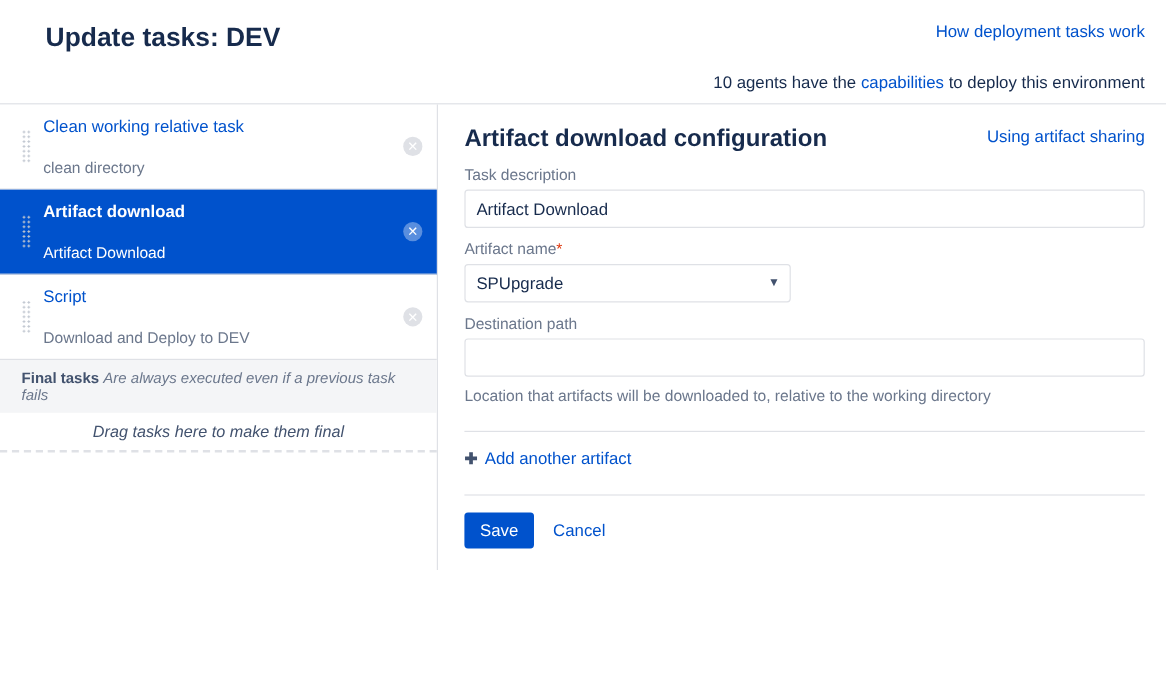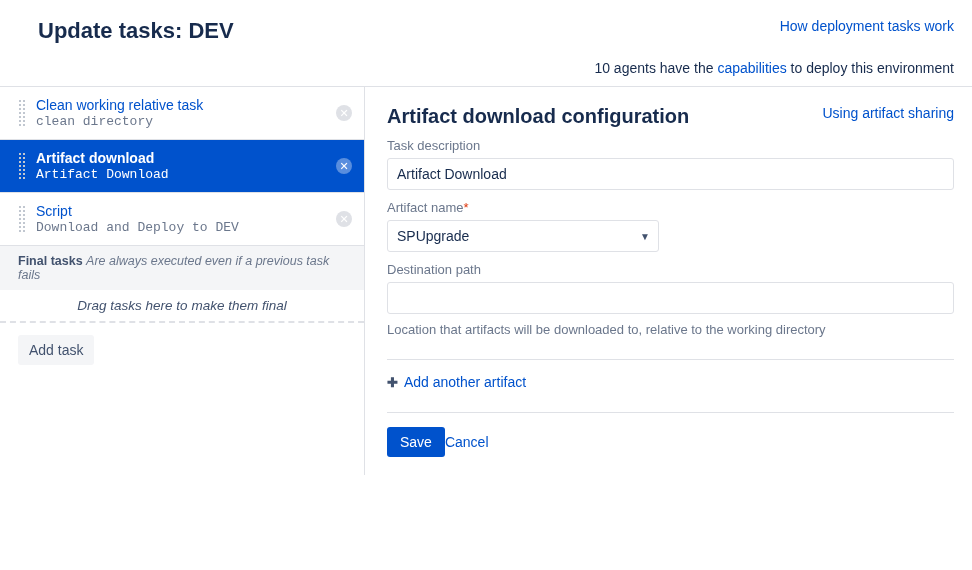--- a/index.html
+++ b/index.html
@@ -14,21 +14,21 @@
     .agent-line a { color: #0052CC; text-decoration: none; }
     .divider { border-top: 1px solid #DFE1E6; }
     .columns { display: flex; }
     .left-col { width: 365px; border-right: 1px solid #DFE1E6; }
     .right-col { flex: 1; padding: 18px 18px 18px 22px; }
     .task-item { display: flex; align-items: center; padding: 10px 12px 10px 18px; border-bottom: 1px solid #DFE1E6; cursor: pointer; position: relative; }
     .task-item:first-child { border-top: none; }
     .drag-handle { width: 8px; height: 28px; margin-right: 10px; background-image: radial-gradient(#C1C7D0 1px, transparent 1px); background-size: 4px 4px; flex-shrink: 0; }
     .task-content { flex: 1; }
     .task-title { color: #0052CC; font-size: 14px; font-weight: 400; }
-    .task-desc { color: #6B778C; font-size: 13px; margin-top: 1px; font-family: Liberation Mono, monospace; }
+    .task-desc { color: #6B778C; font-size: 13px; margin-top: 19px; }
     .task-item.selected { background: #0052CC; }
     .task-item.selected .task-title { color: #fff; font-weight: 600; }
     .task-item.selected .task-desc { color: #fff; }
     .delete-btn { width: 16px; height: 16px; border-radius: 50%; background: #DFE1E6; color: #fff; display: flex; align-items: center; justify-content: center; font-size: 11px; cursor: pointer; flex-shrink: 0; }
     .task-item.selected .delete-btn { background: rgba(255,255,255,0.35); }
     .final-bar { background: #F4F5F7; padding: 8px 18px; font-size: 12.5px; color: #42526E; }
     .final-bar b { font-weight: 600; font-style: normal; }
     .final-bar-text { font-style: italic; color: #6B778C; }
     .drag-zone { text-align: center; padding: 8px; color: #42526E; font-style: italic; font-size: 13.5px; border-bottom: 2px dashed #DFE1E6; }
     .add-row { padding: 12px 18px; }
@@ -43,21 +43,21 @@
     .checkbox-row { display: flex; align-items: center; gap: 8px; margin-top: 12px; }
     .checkbox-row input { width: 14px; height: 14px; }
     .checkbox-row label { color: #172B4D; font-size: 14px; }
     .select-wrap { position: relative; width: 272px; }
     .select { width: 100%; padding: 7px 28px 7px 9px; border: 1px solid #DFE1E6; border-radius: 3px; font-size: 14px; color: #172B4D; background: #fff; appearance: none; cursor: pointer; }
     .select-caret { position: absolute; right: 9px; top: 50%; transform: translateY(-50%); pointer-events: none; color: #42526E; font-size: 10px; }
     .hint { color: #6B778C; font-size: 13px; margin-top: 8px; }
     .sep { border-top: 1px solid #DFE1E6; margin: 22px 0 14px 0; }
     .add-artifact { display: flex; align-items: center; gap: 6px; color: #0052CC; font-size: 14px; cursor: pointer; }
     .add-artifact .plus { color: #42526E; font-weight: bold; font-size: 13px; }
-    .actions { display: flex; align-items: center; gap: 0; margin-top: 10px; }
+    .actions { display: flex; align-items: center; gap: 16px; margin-top: 10px; }
     .save-btn { background: #0052CC; color: #fff; border: none; padding: 7px 13px; border-radius: 3px; font-size: 14px; font-weight: 500; cursor: pointer; }
     .cancel-link { color: #0052CC; font-size: 14px; cursor: pointer; text-decoration: none; }
   </style>
 </head>
 <body>
 
 <div class="container">
   <div class="header">
     <div class="header-top">
       <h1 class="page-title">Update tasks: DEV</h1>
@@ -100,23 +100,20 @@
         </div>
         <div class="delete-btn">✕</div>
       </div>
 
       <div class="final-bar">
         <b>Final tasks</b>
         <span class="final-bar-text"> </span><span class="final-bar-text">Are always executed even if a previous task fails</span>
       </div>
       <div class="drag-zone">Drag tasks here to make them final</div>
 
-      <div class="add-row">
-        <button class="add-btn">Add task</button>
-      </div>
     </div>
 
     <div class="right-col">
       <div class="config-head">
         <div class="config-title">Artifact download configuration</div>
         <a href="#" class="config-link">Using artifact sharing</a>
       </div>
 
       <div class="field">
         <label class="field-label">Task description</label>

